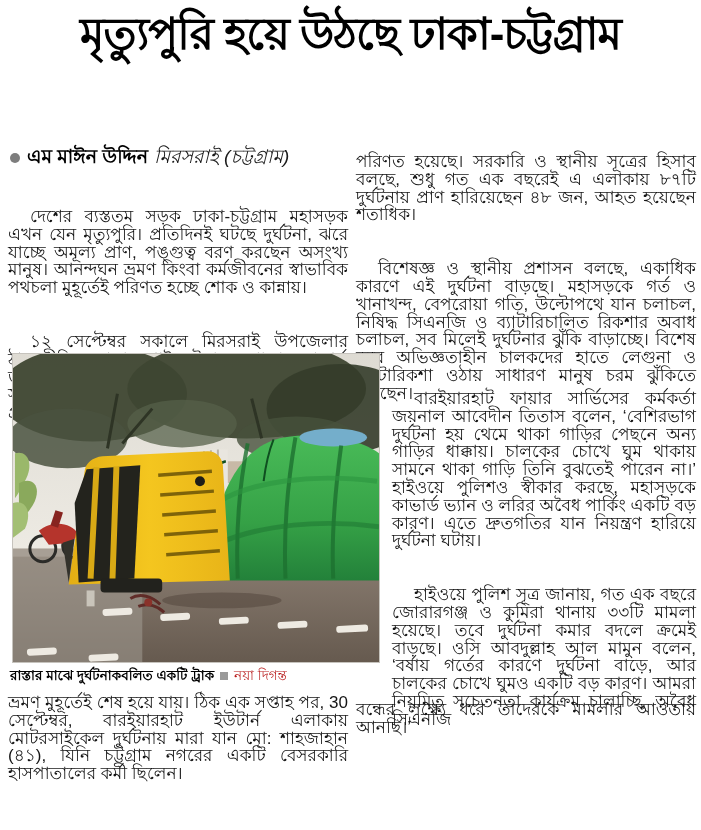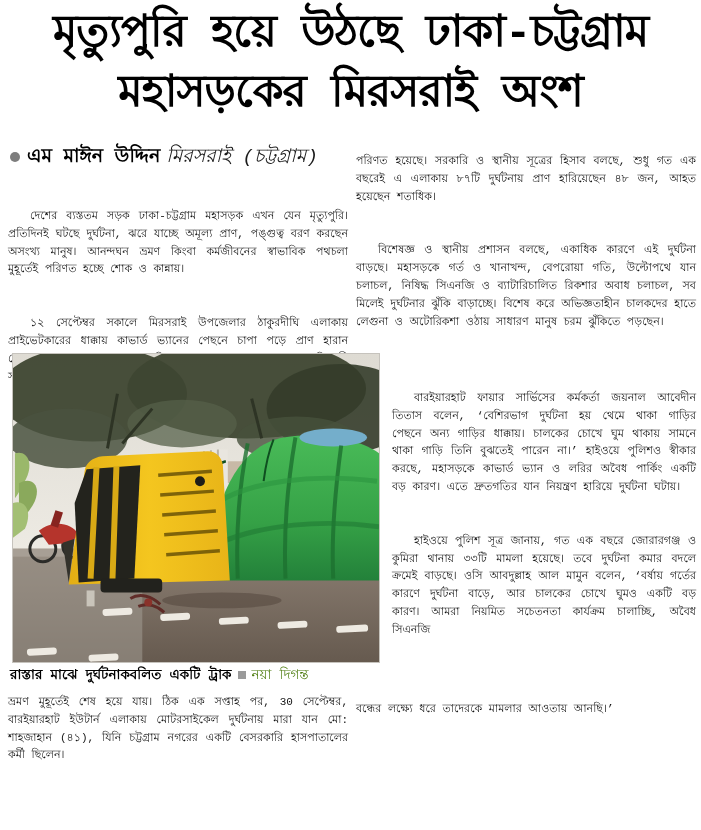--- a/index.html
+++ b/index.html
@@ -1,37 +1,37 @@
 <!DOCTYPE html>
 <html><head>
 <meta charset="utf-8">
 <style>
   html,body{margin:0;padding:0;background:#ffffff;}
   .page{
     position:relative;width:701px;height:830px;background:#ffffff;
-    font-family:Liberation Mono, monospace;color:#111;
+    font-family:Liberation Sans, sans-serif;color:#111;
     overflow:hidden;
   }
   .headline{
     position:absolute;left:0;top:4px;width:701px;text-align:center;
     font-weight:bold;color:#000;font-size:44px;line-height:60px;
     letter-spacing:-1px;
   }
   .byline{
     position:absolute;left:10px;top:146px;width:345px;
     font-size:19px;line-height:22px;white-space:nowrap;
   }
   .byline .dot{
     display:inline-block;width:10px;height:10px;border-radius:50%;
     background:#7d7d7d;margin-right:7px;vertical-align:middle;
   }
   .byline .author{font-weight:bold;color:#000;}
   .byline .loc{font-style:italic;color:#1a1a1a;margin-left:6px;}
   .col{
-    position:absolute;text-align:justify;font-size:11px;line-height:17.8px;
+    position:absolute;text-align:justify;font-size:17px;line-height:17.8px;
     color:#141414;
   }
   .col p{margin:0;padding:0;}
   .col p.indent{text-indent:22px;margin-top:36px;}
   #left-top{left:8px;top:172px;width:340px;}
   #right-top{left:356px;top:153px;width:340px;}
   #right-beside{left:392px;top:354px;width:304px;}
   #right-bottom{left:356px;top:701px;width:340px;}
   #left-bottom{left:8px;top:694px;width:340px;}
   .photo-frame{
@@ -41,30 +41,29 @@
   .photo-frame svg{display:block;width:100%;height:100%;}
   .caption{
     position:absolute;left:10px;top:666px;width:372px;
     font-size:13.5px;line-height:19px;color:#000;
   }
   .caption .cap-bold{font-weight:bold;}
   .caption .cap-sq{
     display:inline-block;width:8px;height:8px;background:#9a9a9a;
     margin:0 6px 1px 6px;vertical-align:middle;
   }
-  .caption .cap-credit{color:#4d7c0f;}
+  .caption .cap-credit{color:#b91c1c;}
 </style>
 </head>
 <body>
 
 <div class="page">
 
   <div class="headline">
     <div>মৃত্যুপুরি হয়ে উঠছে ঢাকা-চট্টগ্রাম</div>
-    <div>মহাসড়কের মিরসরাই অংশ</div>
   </div>
 
   <div class="byline">
     <span class="dot"></span><span class="author">এম মাঈন উদ্দিন</span><span class="loc">মিরসরাই (চট্টগ্রাম)</span>
   </div>
 
   <div class="col" id="left-top">
     <p class="indent">দেশের ব্যস্ততম সড়ক ঢাকা-চট্টগ্রাম মহাসড়ক এখন যেন মৃত্যুপুরি। প্রতিদিনই ঘটছে দুর্ঘটনা, ঝরে যাচ্ছে অমূল্য প্রাণ, পঙ্গুত্ব বরণ করছেন অসংখ্য মানুষ। আনন্দঘন ভ্রমণ কিংবা কর্মজীবনের স্বাভাবিক পথচলা মুহূর্তেই পরিণত হচ্ছে শোক ও কান্নায়।</p>
     <p class="indent">১২ সেপ্টেম্বর সকালে মিরসরাই উপজেলার ঠাকুরদীঘি এলাকায় প্রাইভেটকারের ধাক্কায় কাভার্ড ভ্যানের পেছনে চাপা পড়ে প্রাণ হারান গোলাম সরোয়ার (৪২), তার তিন বছরের মেয়ে মুসকান এবং প্রতিবেশী সাগর (20)। স্বপ্নের</p>
   </div>

